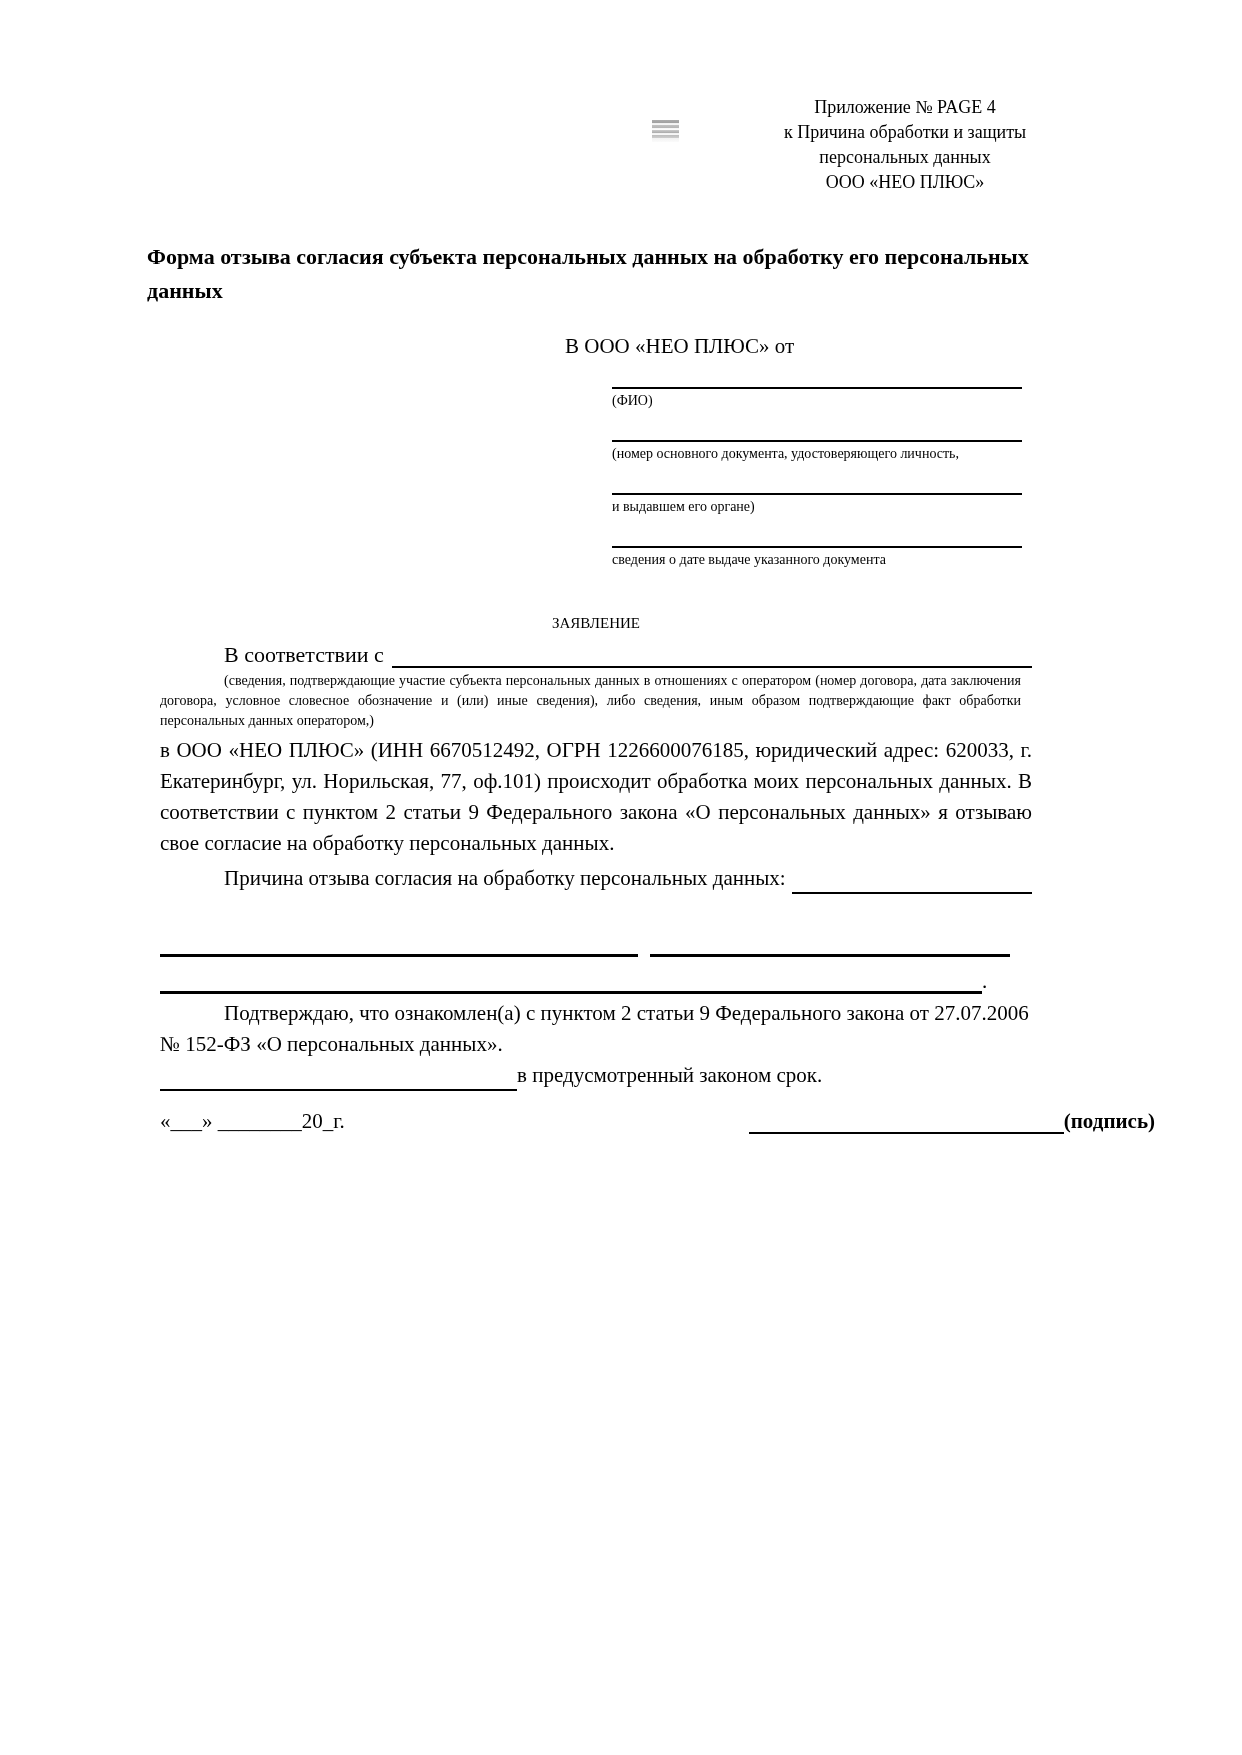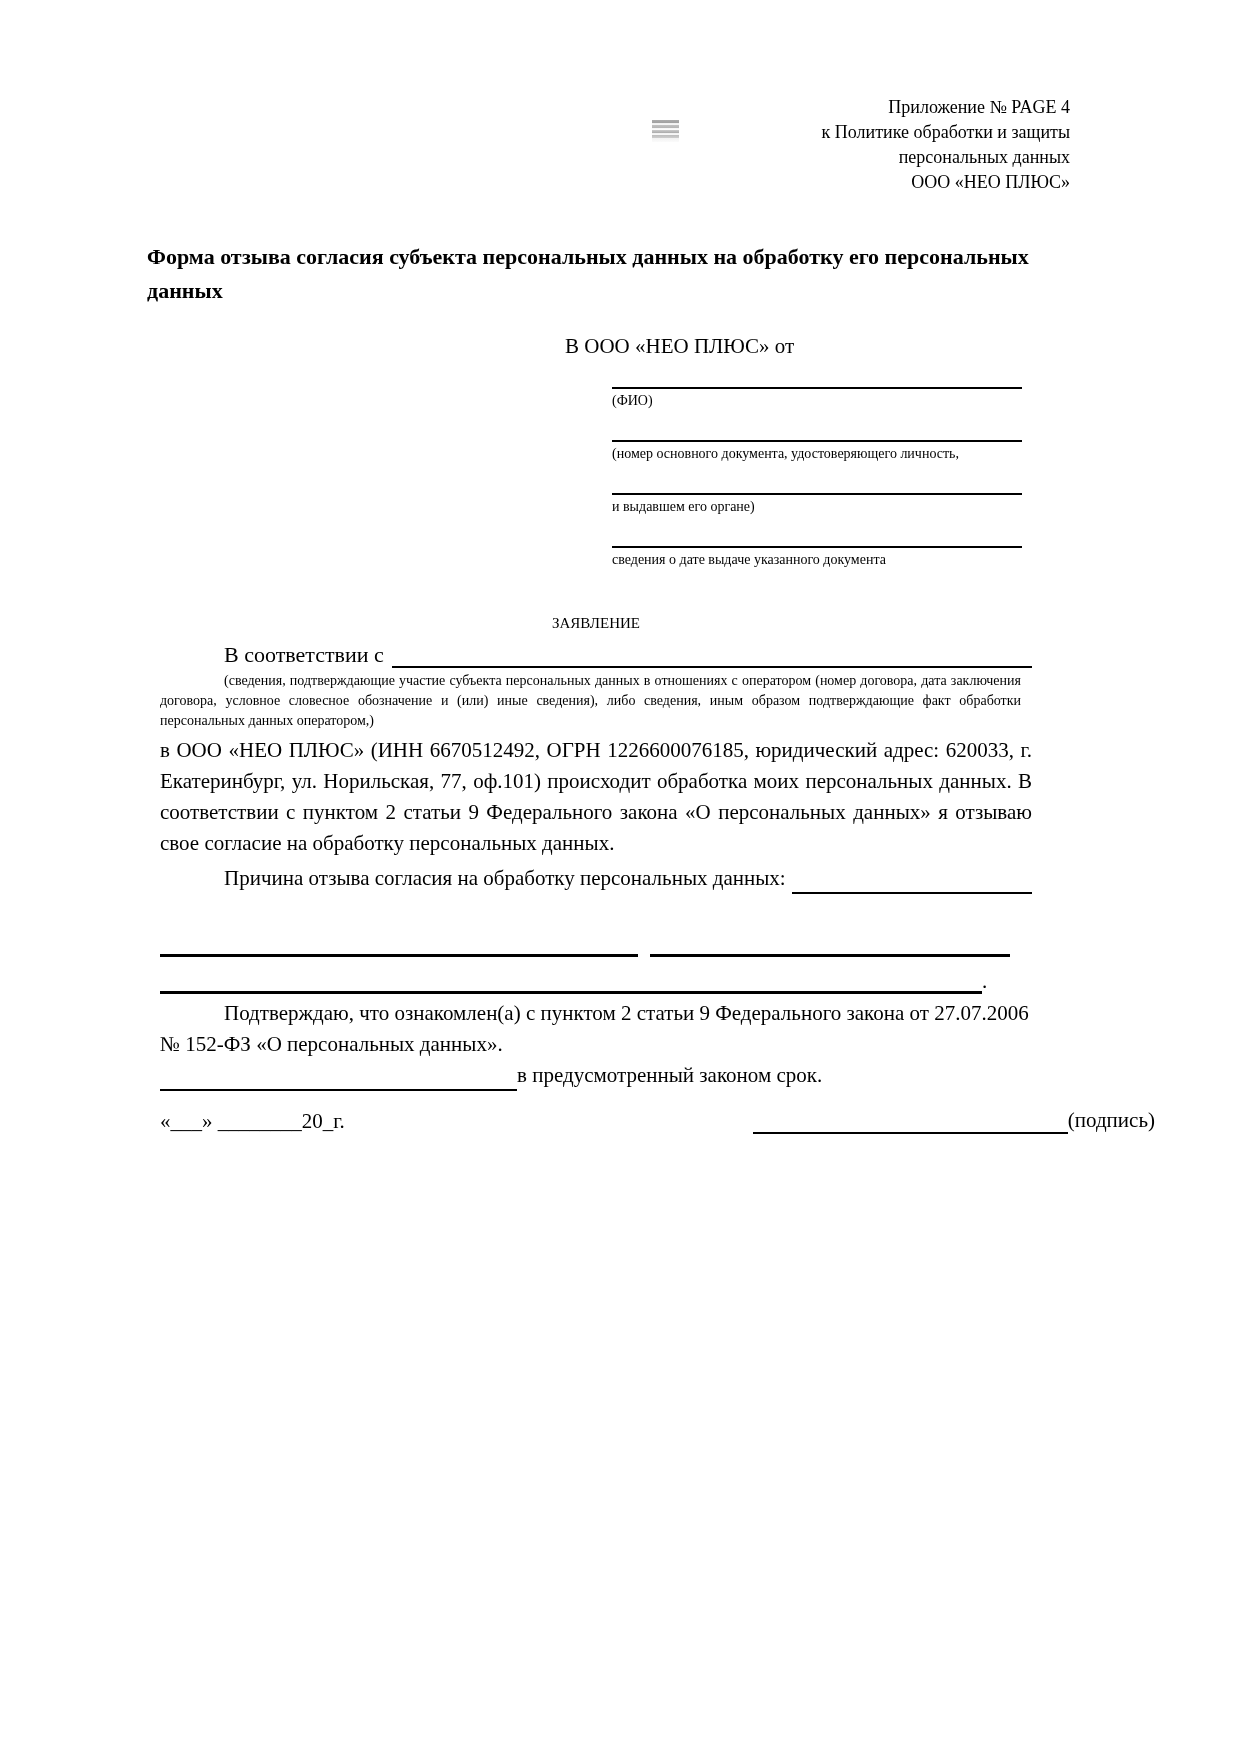--- a/index.html
+++ b/index.html
@@ -22,21 +22,21 @@
   }
 
   
   .appendix-header {
     position: absolute;
     left: 740px;
     top: 95px;
     width: 330px;
     font-size: 18px;
     line-height: 25px;
-    text-align: right;
+    text-align: center;
   }
 
   
   .obj-icon {
     position: absolute;
     left: 652px;
     top: 120px;
     width: 27px;
     height: 22px;
     background:
@@ -191,36 +191,37 @@
     left: 160px;
     right: 87px;
     top: 1108px;
     display: flex;
     justify-content: space-between;
     align-items: flex-end;
     font-size: 21px;
   }
   .sig-group {
     display: flex;
-    align-items: flex-start;
+    align-items: center;
+    font-weight: bold;
   }
   .sig-line {
     width: 315px;
     border-bottom: 2px solid #000;
     height: 24px;
   }
 </style>
 </head>
 <body>
 
 <div class="page">
 
   <div class="appendix-header">
     <div>Приложение №  PAGE 4</div>
-    <div>к Политике обработки и защиты</div>
+    <div>к Причина обработки и защиты</div>
     <div>персональных данных</div>
     <div>ООО «НЕО ПЛЮС»</div>
   </div>
 
   <div class="obj-icon"></div>
 
   <h1 class="form-title">Форма отзыва согласия субъекта персональных данных на обработку его персональных данных</h1>
 
   <div class="addressee">
     <div class="to-line">В ООО «НЕО ПЛЮС» от</div>

